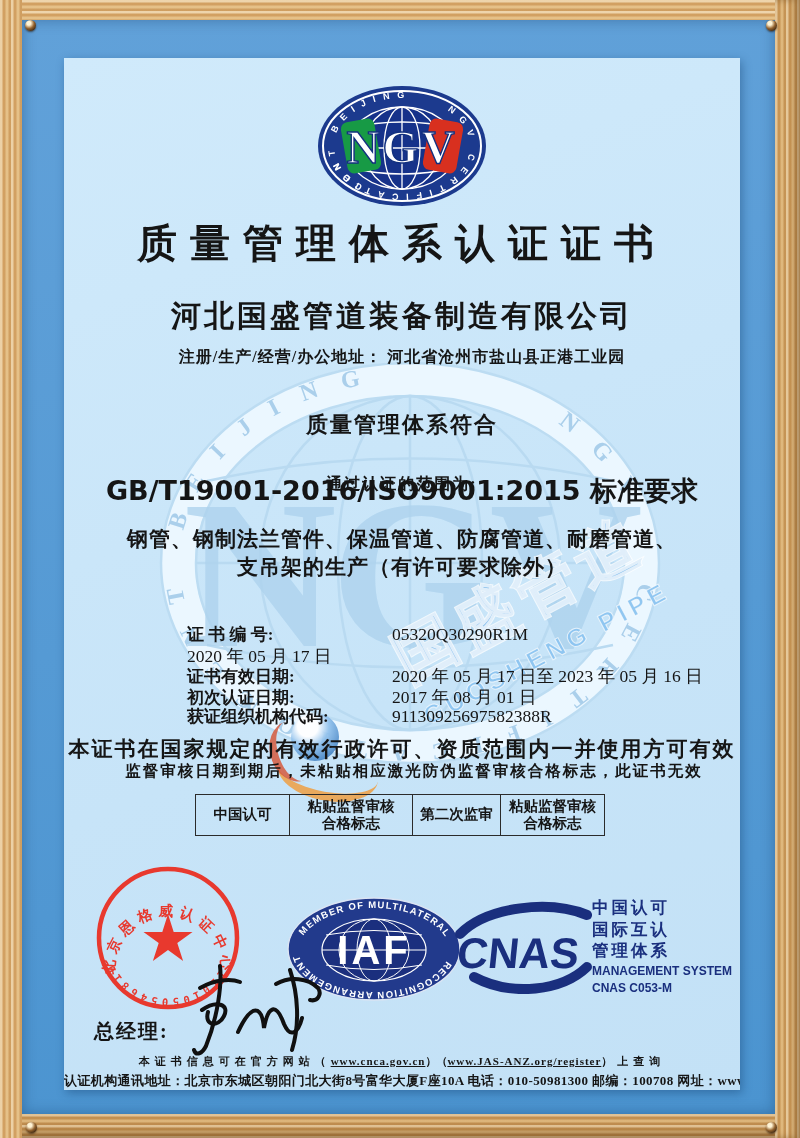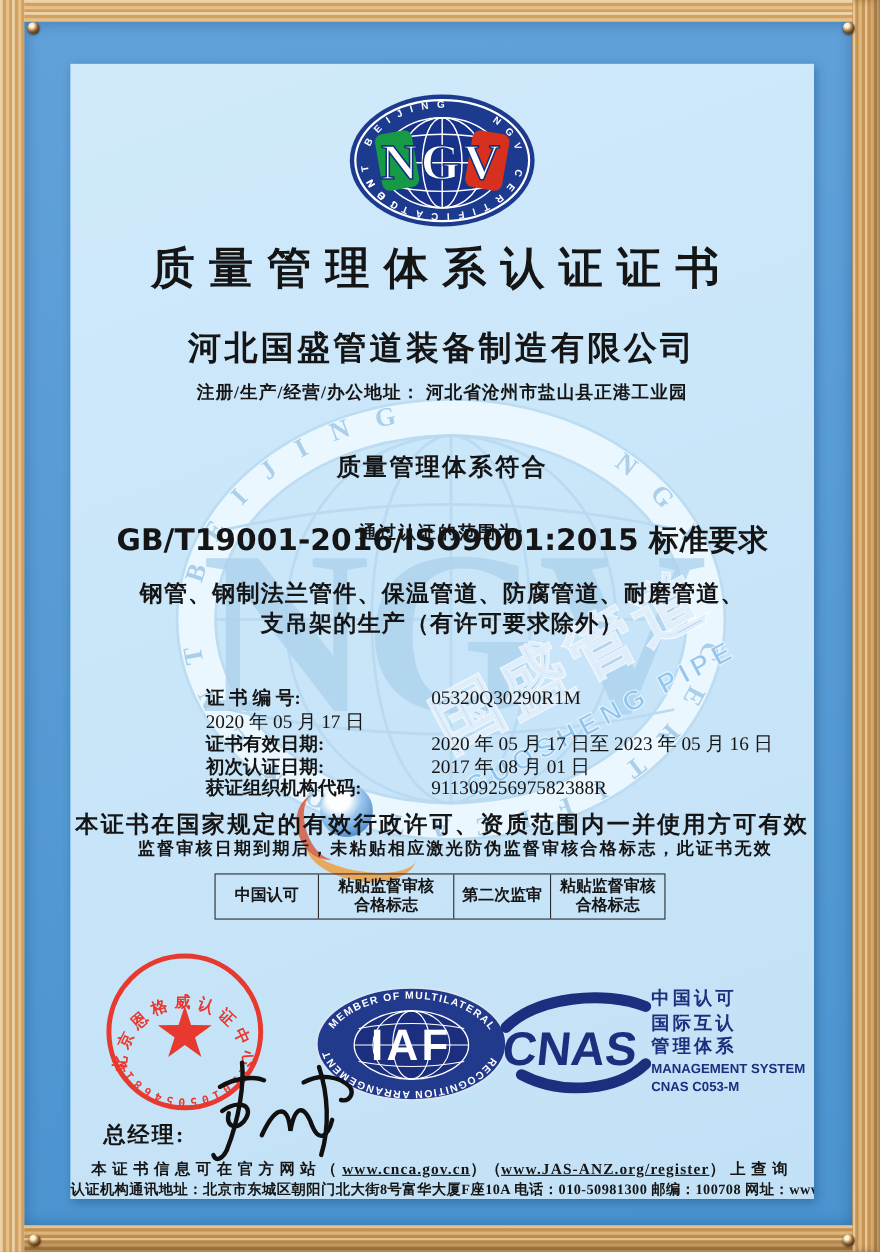--- a/index.html
+++ b/index.html
@@ -65,21 +65,21 @@
   .legal2{top:703px;font-size:15.5px;font-weight:bold;letter-spacing:2px;margin-left:24px;}
   .audit{left:131px;top:736px;width:410px;height:42px;display:flex;border:1.3px solid #2b2b2b;box-sizing:border-box;}
   .acell{border-left:1.3px solid #2b2b2b;display:flex;flex-direction:column;justify-content:center;
     align-items:center;font-size:14.5px;font-weight:bold;line-height:1.2;}
   .acell:first-child{border-left:none;}
   .ac1{width:93px;}.ac2{width:122px;}.ac3{width:87px;}.ac4{width:108px;flex:1;}
   .gm-label{left:30px;top:960px;font-size:20px;font-weight:bold;letter-spacing:2px;}
   .cnas-text{left:528px;top:842px;color:#1a2f7e;line-height:1;}
   .cnas-text .cj{font-size:16.5px;font-weight:bold;letter-spacing:3px;margin-bottom:5px;}
   .cnas-text .en{font-size:12px;font-weight:bold;font-family:"Liberation Sans",sans-serif;margin-top:5px;letter-spacing:0;}
-  .footer1{top:996px;font-size:14px;font-weight:bold;}
+  .footer1{top:996px;font-size:11px;font-weight:bold;}
   .footer1 .cjk{letter-spacing:5px;}
   .footer1 .u{text-decoration:underline;letter-spacing:1px;font-family:"Liberation Serif",serif;}
   .footer2{top:1014px;font-size:13px;font-weight:bold;letter-spacing:0.4px;}
 </style>
 </head>
 <body>
 
 <div class="rail rail-top"></div>
 <div class="rail rail-bottom"></div>
 <div class="rail rail-left"></div>

